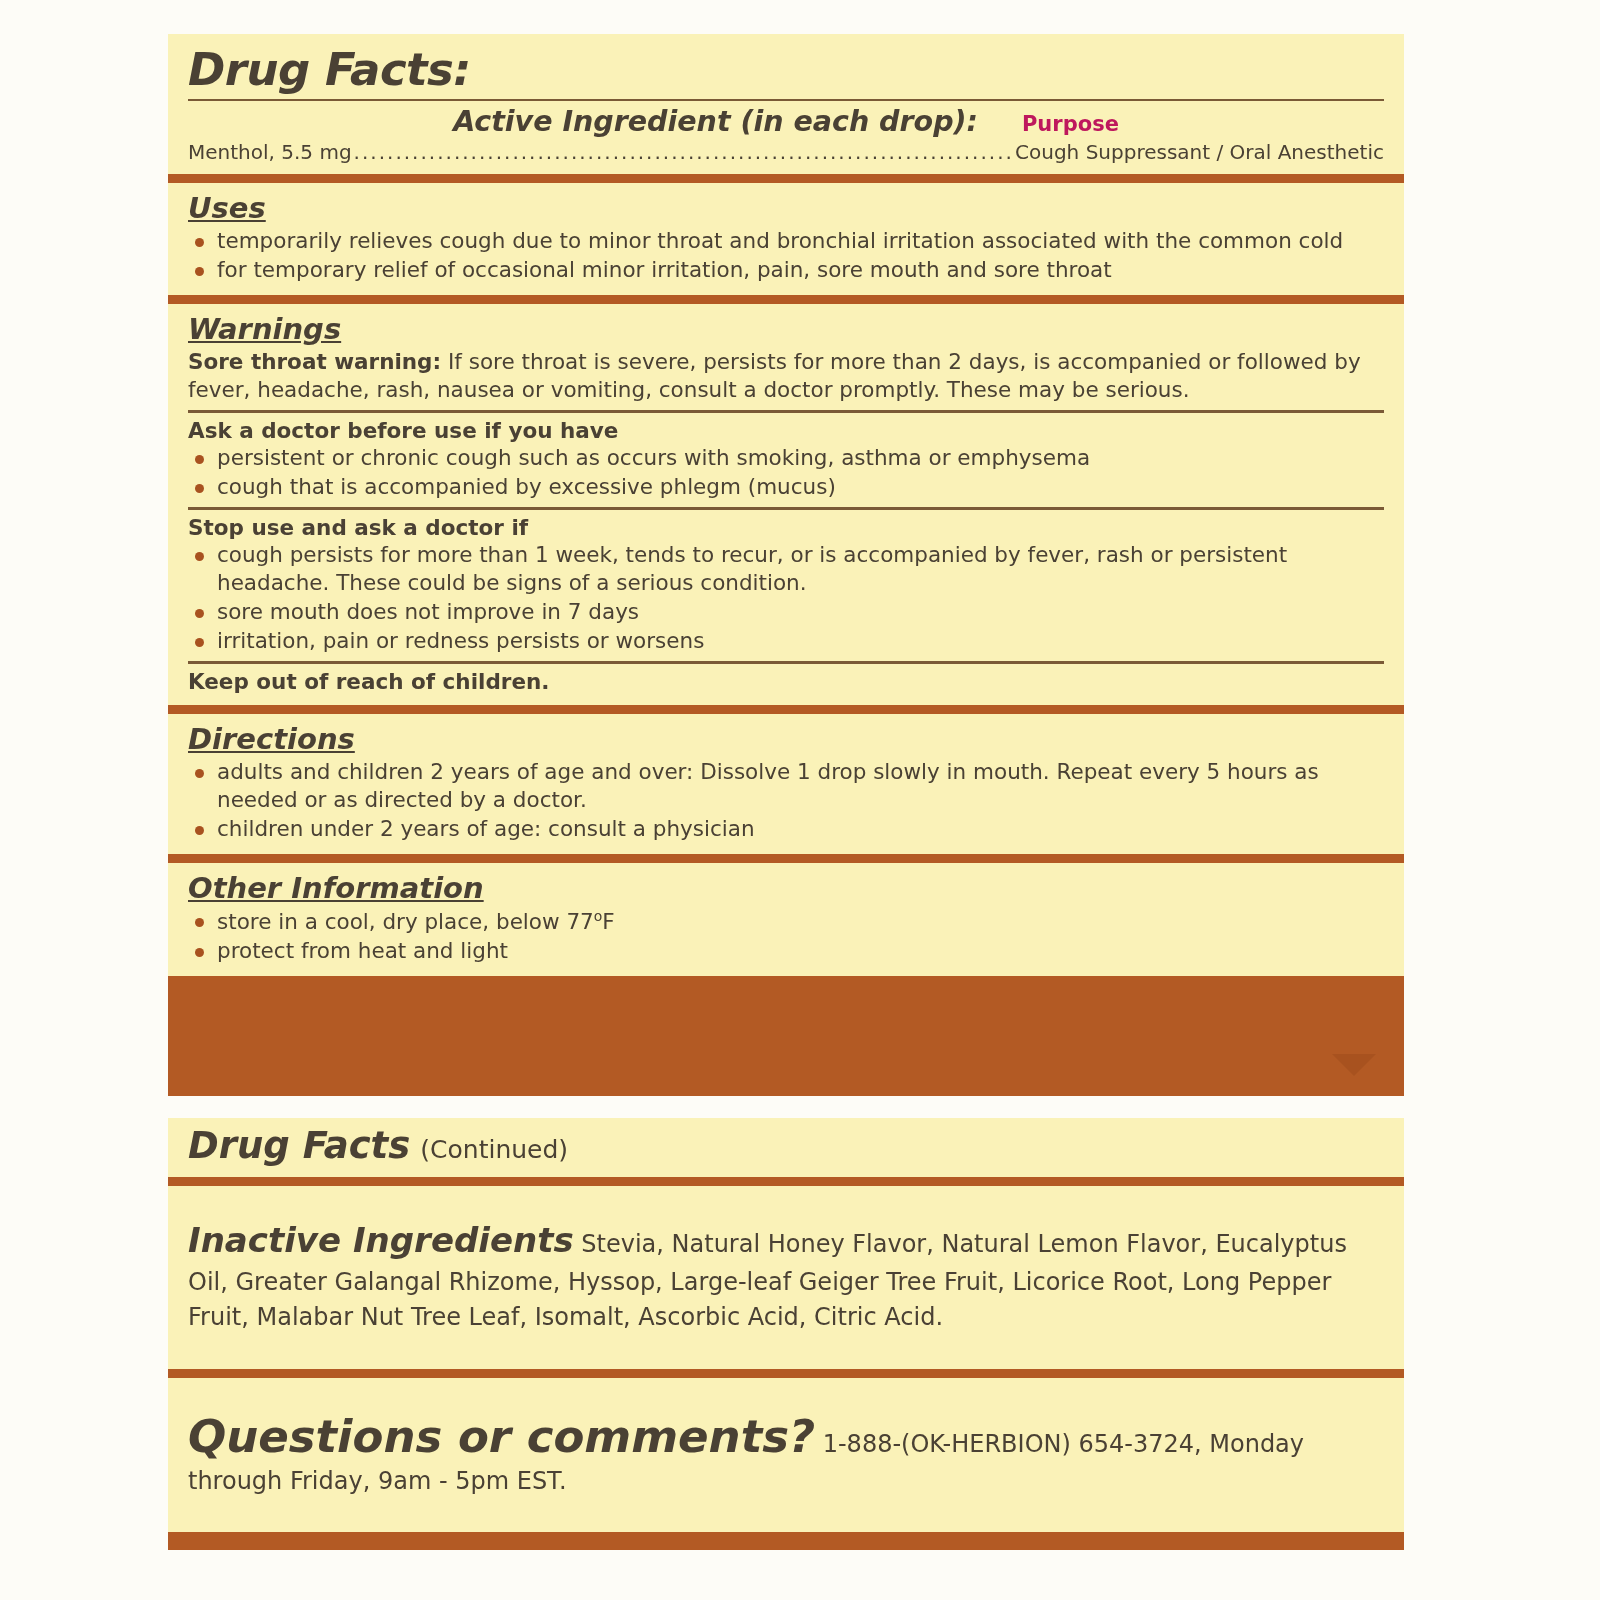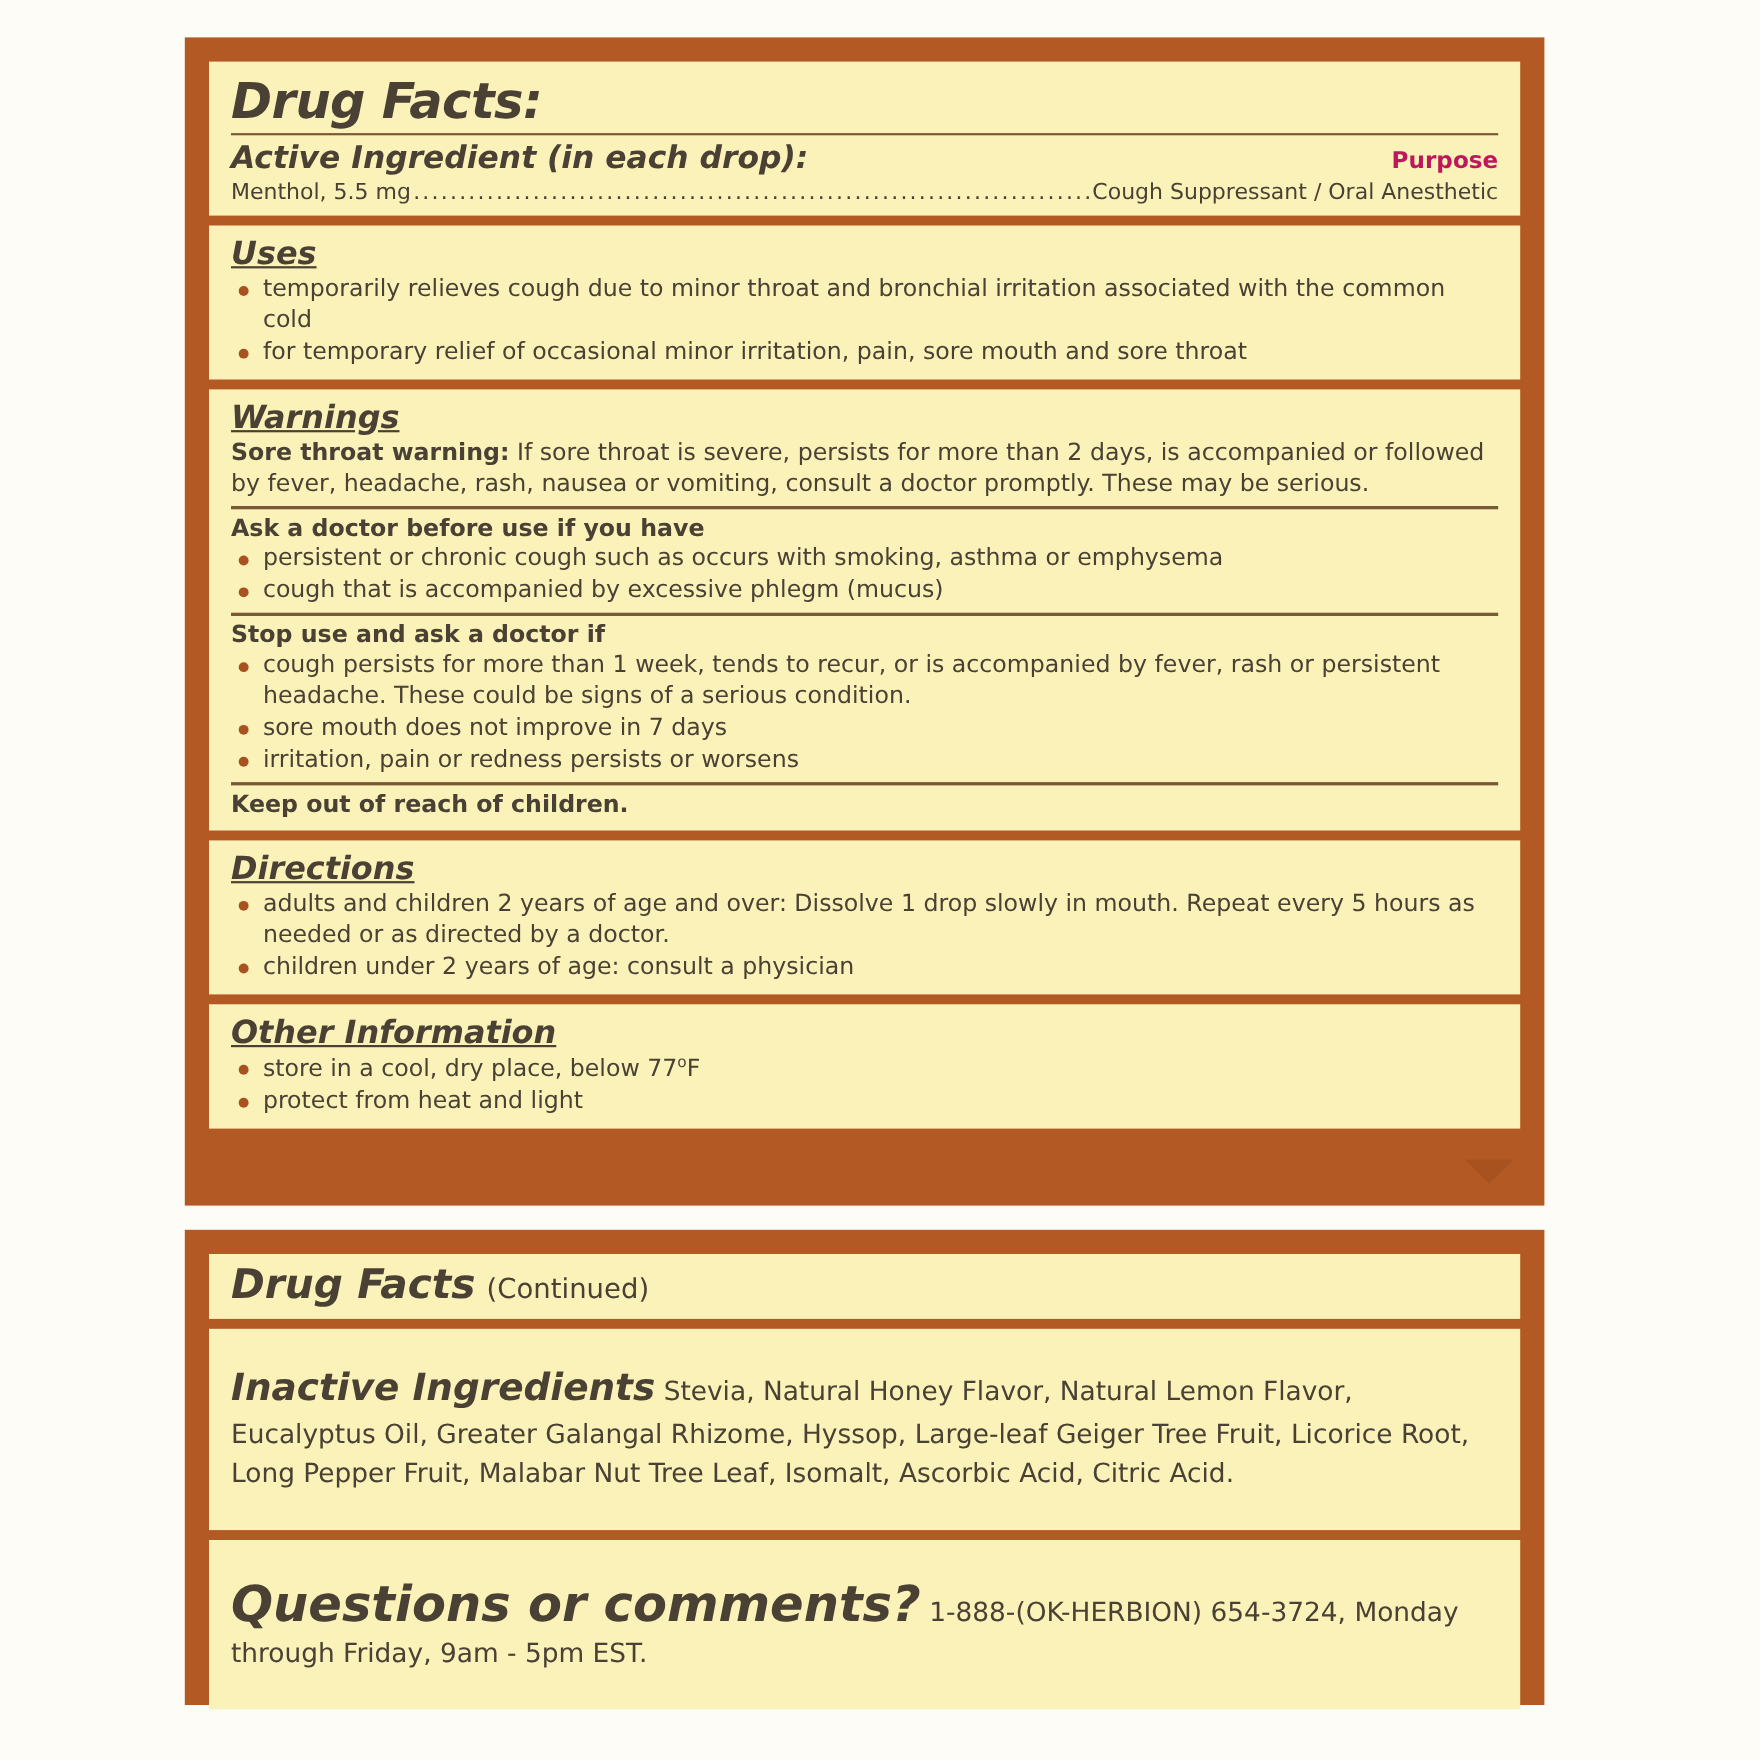--- a/index.html
+++ b/index.html
@@ -21,21 +21,21 @@
     height: 1600px;
     background: #fdfcf7;
     box-sizing: border-box;
     padding: 34px 196px 34px 168px;
   }
 
   
   .panel {
     background: #b35a24;
     box-sizing: border-box;
-    padding: 22px;
+    padding: 0;
   }
   .panel-a {
     height: 1062px;
     position: relative;
   }
   .panel-b {
     margin-top: 22px;
     height: 432px;
     position: relative;
   }
@@ -62,21 +62,21 @@
     border-top: 2px solid #7a5a36;
     margin: 2px 0 4px 0;
   }
   .rule-mid {
     border-top: 3px solid #7a5a36;
     margin: 6px 0 5px 0;
   }
   .ai-row {
     display: flex;
     align-items: baseline;
-    justify-content: space-between;
+    justify-content: center;
     gap: 44px;
   }
   .ai-title {
     font-weight: bold;
     font-style: italic;
     font-size: 28.5px;
     color: #4a4134;
   }
   .purpose {
     font-weight: bold;

